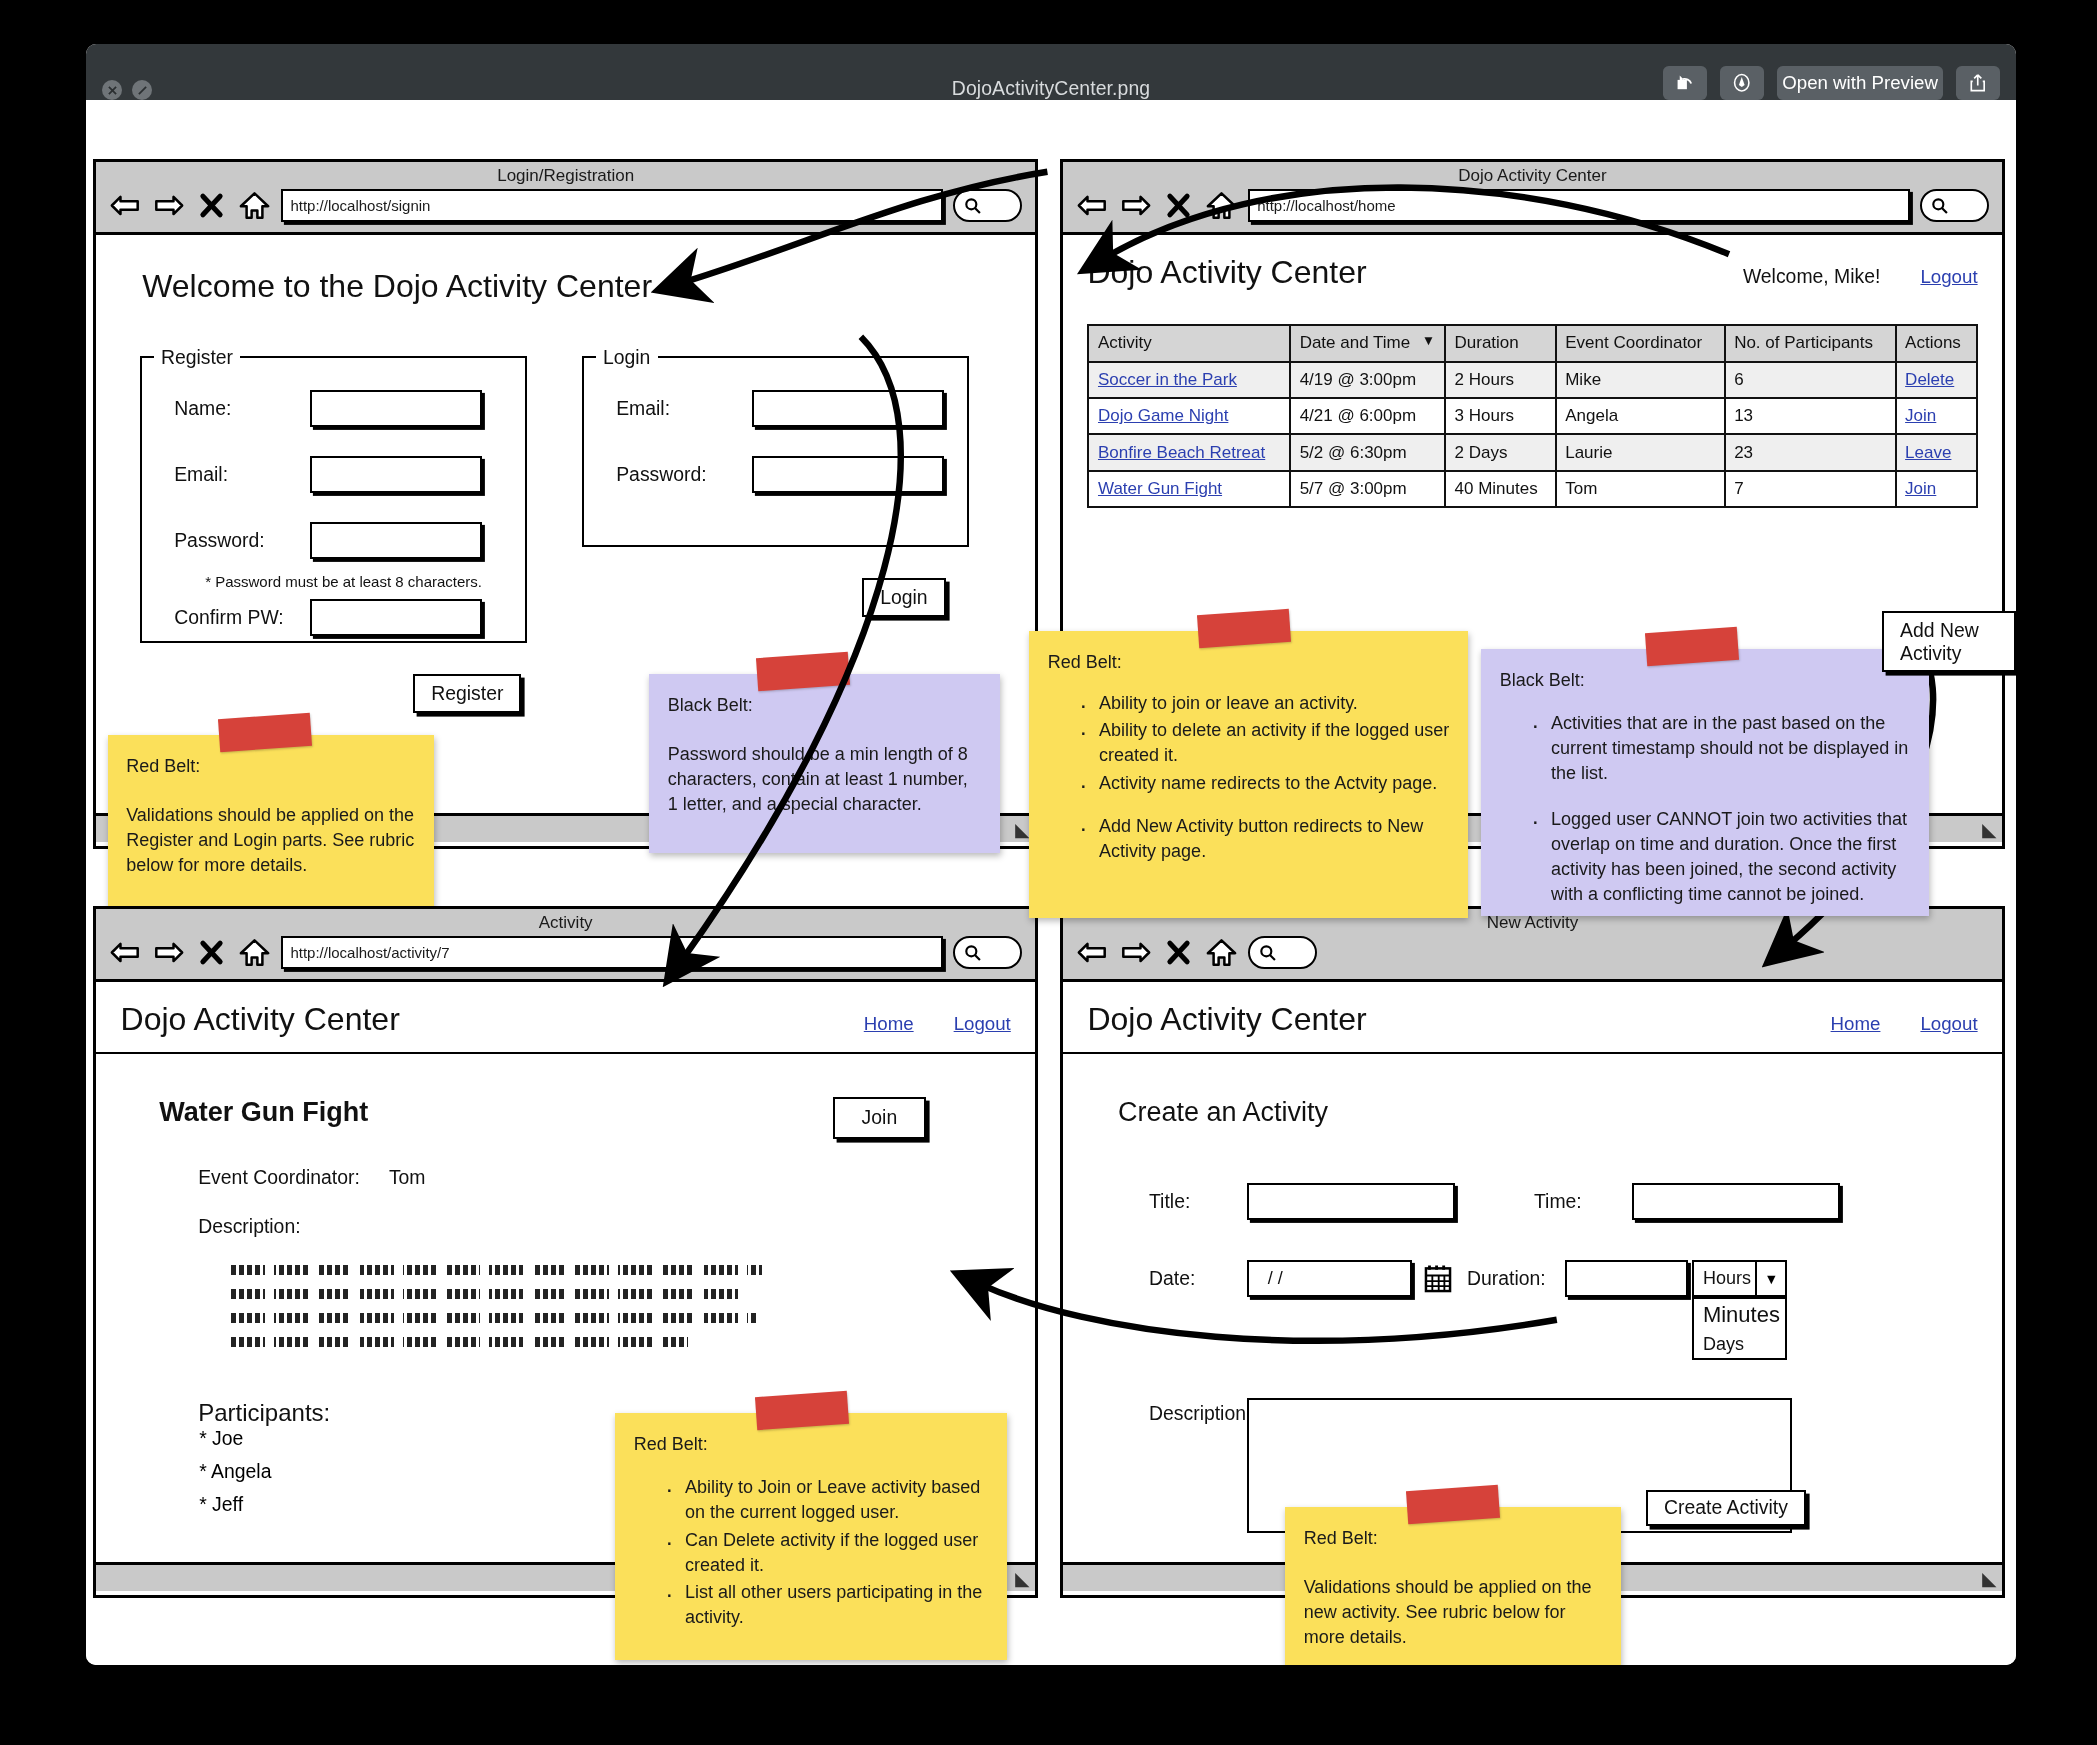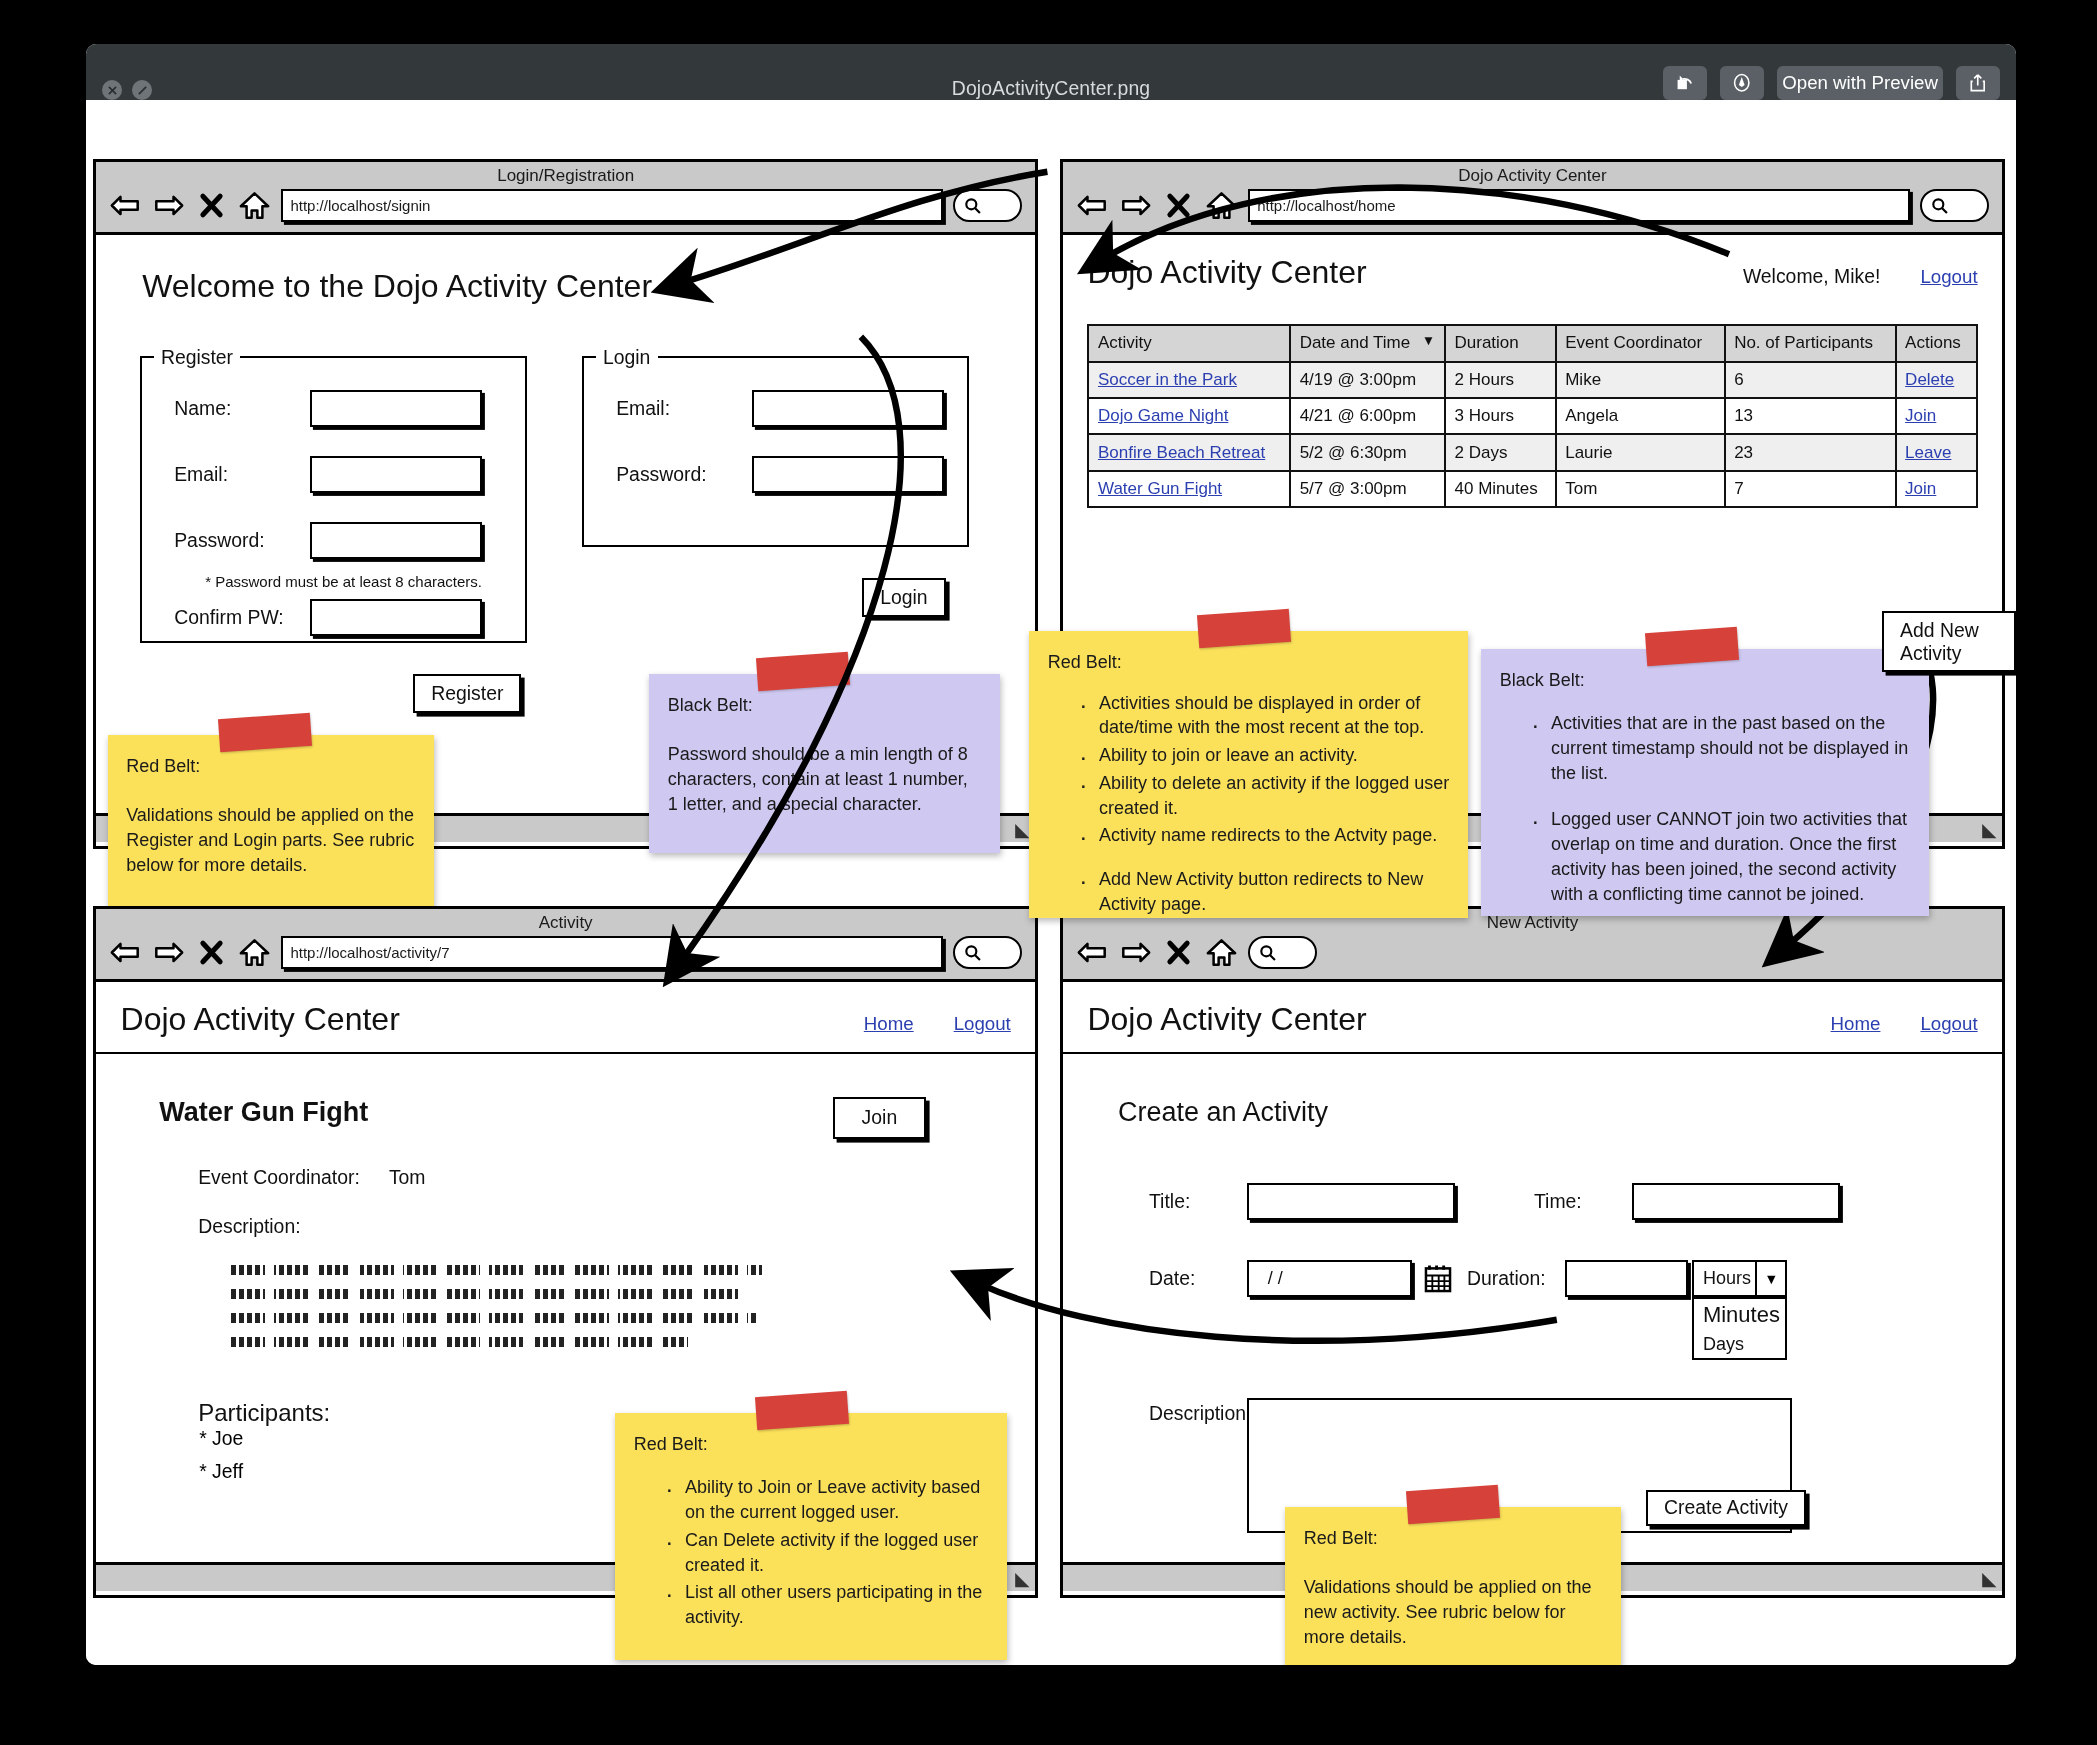--- a/index.html
+++ b/index.html
@@ -442,21 +442,20 @@
         </div>
       </div>
     </div>
 
     <div class="wf-btn" style="position:absolute; left:1796px; top:511px; background:#fff; z-index:6;">Add New Activity</div>
 
     <div class="note yellow" style="left:943px; top:531px; width:439px; height:287px; z-index:5;">
       <div class="tape" style="left:169px;"></div>
       <div class="note-title" style="margin-bottom:16px;">Red Belt:</div>
       <ul class="bullets">
-        <li>Activities should be displayed in order of date/time with the most recent at the top.</li>
         <li>Ability to join or leave an activity.</li>
         <li>Ability to delete an activity if the logged user created it.</li>
         <li>Activity name redirects to the Actvity page.</li>
         <li style="margin-top:18.7px;">Add New Activity button redirects to New Activity page.</li>
       </ul>
     </div>
 
     <div class="note purple" style="left:1395px; top:549px; width:448px; height:267px; z-index:5;">
       <div class="tape" style="left:165px;"></div>
       <div class="note-title" style="margin-bottom:18.7px;">Black Belt:</div>
@@ -517,20 +516,21 @@
           <div style="margin-top:27px; margin-left:72px; width:531px;">
             <div class="squiggle" style="width:100%"></div>
             <div class="squiggle" style="width:97%"></div>
             <div class="squiggle" style="width:99%"></div>
             <div class="squiggle" style="width:86%"></div>
           </div>
 
           <div style="font-size:24px; color:#111; margin-top:52px; margin-left:39px;">Participants:</div>
           <ul class="starlist">
             <li>* Joe</li>
+            <li>* Angela</li>
             <li>* Jeff</li>
           </ul>
         </div>
 
         <div class="bw-footer">
           <span class="resize-grip">◢</span>
         </div>
       </div>
     </div>
 

